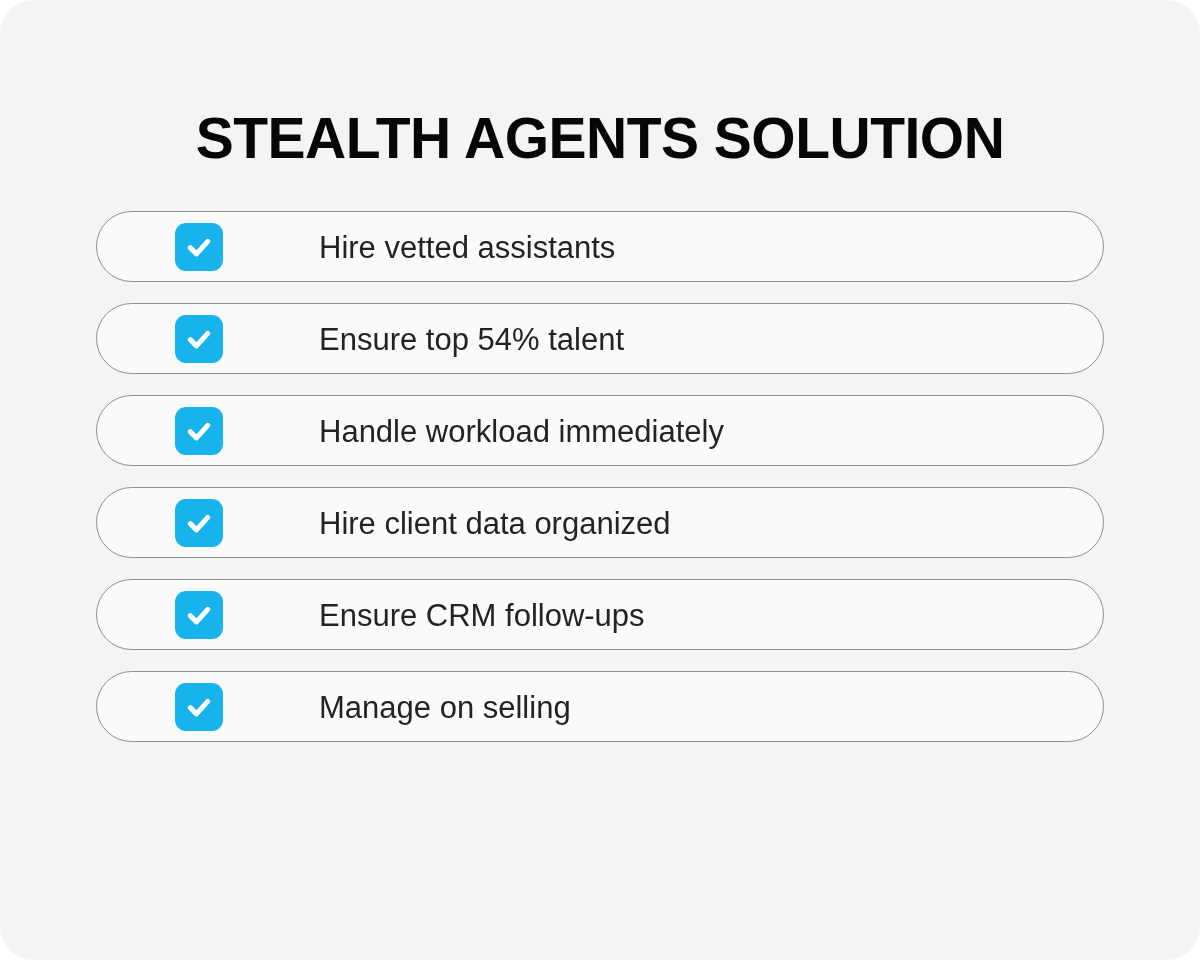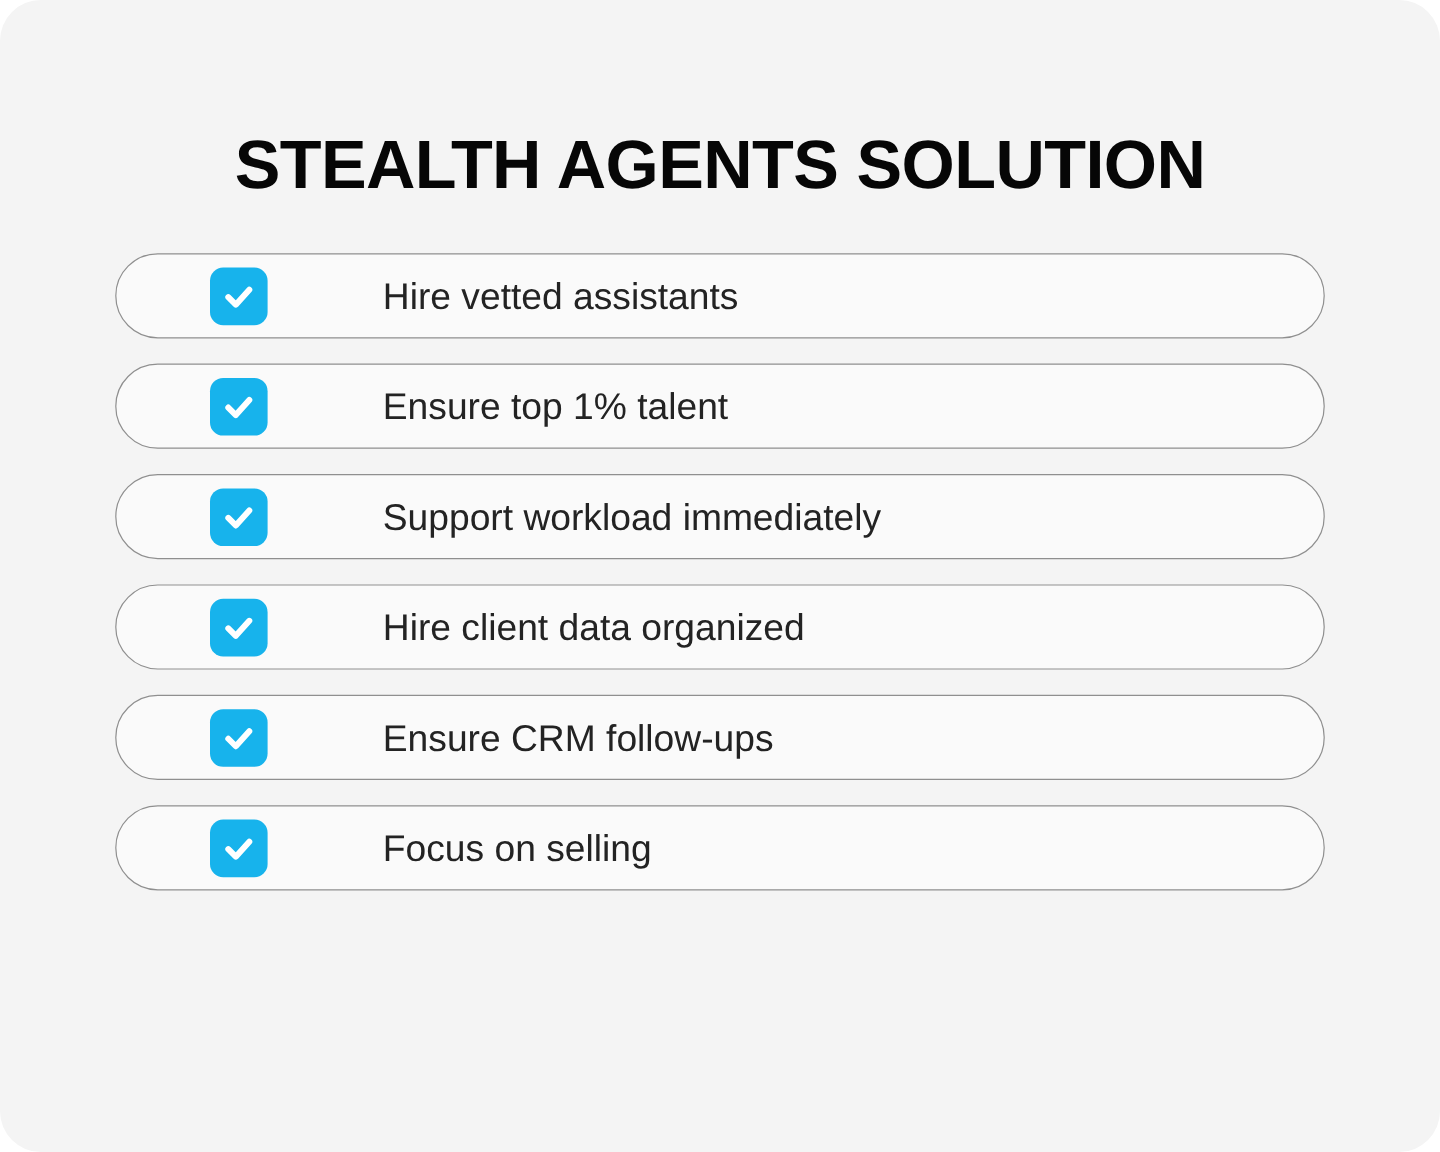--- a/index.html
+++ b/index.html
@@ -112,30 +112,30 @@
       </span>
       <span class="pill-label">Hire vetted assistants</span>
     </div>
 
     <div class="pill">
       <span class="checkbox">
         <svg viewBox="0 0 24 24" aria-hidden="true">
           <path d="M5 12.5 L10 17.5 L19 7.5" fill="none" stroke="#ffffff" stroke-width="4" stroke-linecap="round" stroke-linejoin="round"></path>
         </svg>
       </span>
-      <span class="pill-label">Ensure top 1% talent</span>
+      <span class="pill-label">Ensure top 54% talent</span>
     </div>
 
     <div class="pill">
       <span class="checkbox">
         <svg viewBox="0 0 24 24" aria-hidden="true">
           <path d="M5 12.5 L10 17.5 L19 7.5" fill="none" stroke="#ffffff" stroke-width="4" stroke-linecap="round" stroke-linejoin="round"></path>
         </svg>
       </span>
-      <span class="pill-label">Support workload immediately</span>
+      <span class="pill-label">Handle workload immediately</span>
     </div>
 
     <div class="pill">
       <span class="checkbox">
         <svg viewBox="0 0 24 24" aria-hidden="true">
           <path d="M5 12.5 L10 17.5 L19 7.5" fill="none" stroke="#ffffff" stroke-width="4" stroke-linecap="round" stroke-linejoin="round"></path>
         </svg>
       </span>
       <span class="pill-label">Hire client data organized</span>
     </div>
@@ -149,17 +149,17 @@
       <span class="pill-label">Ensure CRM follow-ups</span>
     </div>
 
 
     <div class="pill">
       <span class="checkbox">
         <svg viewBox="0 0 24 24" aria-hidden="true">
           <path d="M5 12.5 L10 17.5 L19 7.5" fill="none" stroke="#ffffff" stroke-width="4" stroke-linecap="round" stroke-linejoin="round"></path>
         </svg>
       </span>
-      <span class="pill-label">Focus on selling</span>
+      <span class="pill-label">Manage on selling</span>
     </div>
 
   </div>
 </div>
 
 </body></html>

